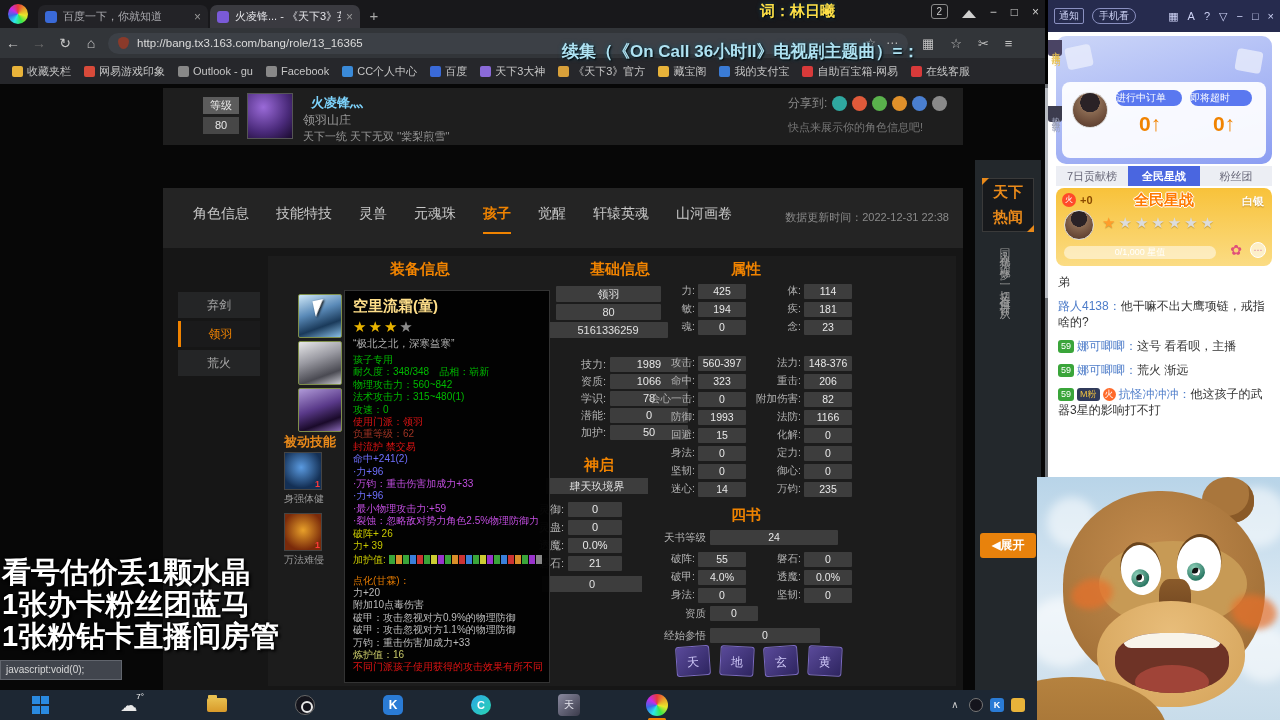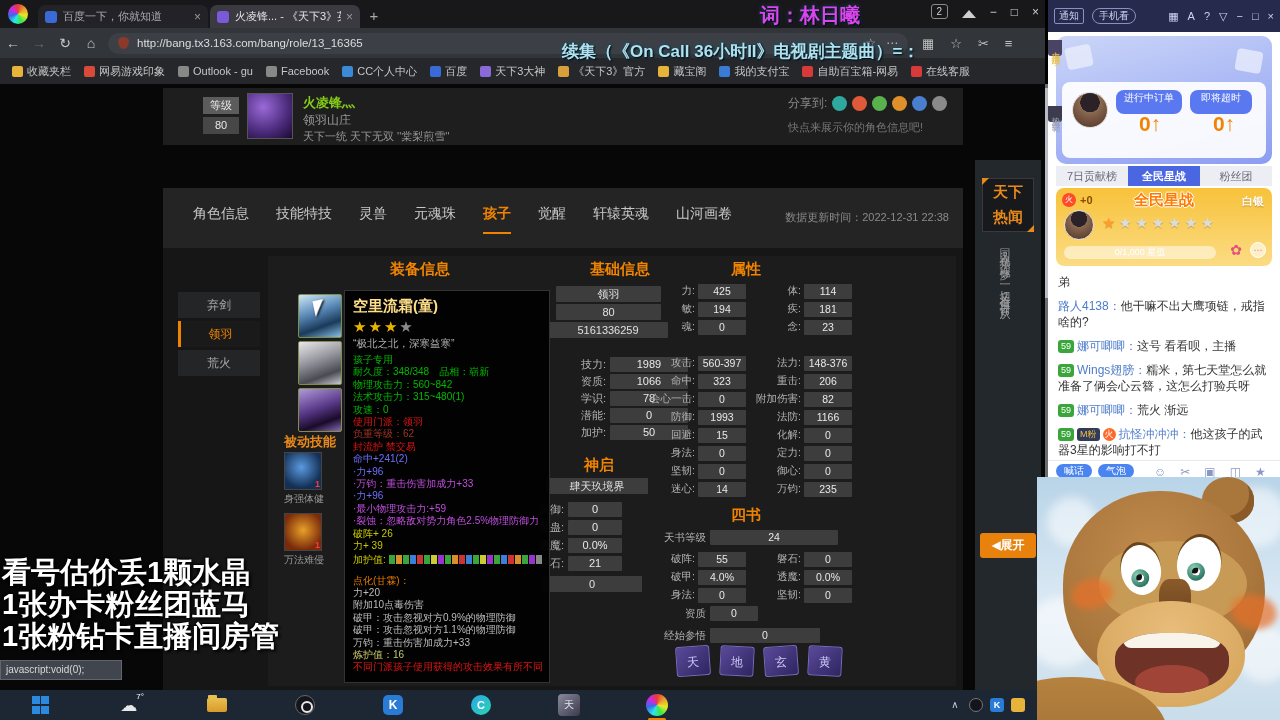--- a/index.html
+++ b/index.html
@@ -34,21 +34,21 @@
 .bm{color:#c6c6c6;font-size:11px;white-space:nowrap;display:flex;align-items:center}
 .bmi{display:inline-block;width:11px;height:11px;border-radius:2px;margin-right:4px}
 #bmmore{position:absolute;right:8px;top:62px;color:#bbb;font-size:12px;z-index:11}
 
 
 #pagebg{position:absolute;left:0;top:84px;width:1045px;height:606px;background:#070707;z-index:1}
 #chead{position:absolute;left:163px;top:88px;width:800px;height:57px;background:#1e1e1e;z-index:2}
 #lvlbox{position:absolute;left:40px;top:9px;width:36px;height:17px;background:#5c5c5c;color:#e8e8e8;font-size:11px;text-align:center;line-height:17px}
 #lvlnum{position:absolute;left:40px;top:29px;width:36px;height:17px;background:#474747;color:#e8e8e8;font-size:11px;text-align:center;line-height:17px}
 #cavatar{position:absolute;left:84px;top:5px;width:46px;height:46px;border:1px solid #555;background:radial-gradient(circle at 35% 30%,#9a6ad8,#4a2a7a 60%,#1a0a2e)}
-#cname{position:absolute;left:140px;top:6px;color:#84cc16;font-size:13px;font-weight:bold}
+#cname{position:absolute;left:148px;top:6px;color:#7dd3fc;font-size:13px;font-weight:bold}
 #cguild{position:absolute;left:140px;top:24px;color:#9a9a9a;font-size:12px}
 #ctitle{position:absolute;left:140px;top:41px;color:#969696;font-size:11px}
 #cshare{position:absolute;left:625px;top:7px;color:#8a8a8a;font-size:12px;display:flex;align-items:center;gap:5px}
 .shic{display:inline-block;width:15px;height:15px;border-radius:50%}
 #chint{position:absolute;left:625px;top:32px;color:#777;font-size:11px}
 #navstrip{position:absolute;left:163px;top:188px;width:800px;height:60px;background:#242424;z-index:2}
 #navtabs{position:absolute;left:30px;top:17px;display:flex;gap:27px;font-size:14px;color:#c8c8c8}
 .ntab{padding-bottom:9px}
 .ntab.on{color:#f08300;font-weight:bold;border-bottom:2px solid #f08300}
 #updtime{position:absolute;right:14px;top:22px;font-size:11px;color:#8a8a8a}
@@ -135,21 +135,21 @@
 #hntitle{position:absolute;left:7px;top:18px;width:52px;height:54px;background:#17191c;border:1px solid #3a3a3a;color:#e8891a;font-size:15px;font-weight:bold;text-align:center;line-height:25px}
 #hntitle::before{content:"";position:absolute;left:-1px;top:-1px;border-top:7px solid #e8891a;border-right:7px solid transparent}
 #hntitle::after{content:"";position:absolute;right:-1px;bottom:-1px;border-bottom:7px solid #e8891a;border-left:7px solid transparent}
 #hnbody{position:absolute;left:22px;top:80px;height:330px;writing-mode:vertical-rl;color:#9a9a9a;font-size:11px;letter-spacing:3px}
 #expand{position:absolute;left:980px;top:533px;width:56px;height:25px;background:#e8820c;border-radius:3px;color:#fff;font-size:12px;font-weight:bold;text-align:center;line-height:25px;z-index:7}
 #scroll{position:absolute;left:1045px;top:84px;width:8px;height:606px;background:#6a6e73;z-index:5}
 #scrollthumb{position:absolute;left:0;top:4px;width:8px;height:210px;background:#b8bcc2}
 
 
 #statustip{position:absolute;left:0;top:660px;width:122px;height:20px;background:#41454d;border:1px solid #61656d;color:#d8d8d8;font-size:10px;line-height:18px;padding-left:5px;z-index:9}
-#cap1{position:absolute;left:760px;top:2px;color:#d946ef;font-size:20px;font-weight:bold;z-index:30;text-shadow:1px 1px 2px #000,0 0 4px #14526a}
+#cap1{position:absolute;left:760px;top:2px;color:#fde047;font-size:15px;font-weight:bold;z-index:30;text-shadow:1px 1px 2px #000,0 0 4px #14526a}
 #cap2{position:absolute;left:562px;top:40px;color:#aee2f2;font-size:17px;font-weight:bold;z-index:30;text-shadow:1px 1px 2px #000,0 0 4px #14526a;white-space:nowrap}
 #overlaytext{position:absolute;left:2px;top:556px;z-index:30;color:#fff;font-size:29px;font-weight:bold;line-height:32px;text-shadow:2px 2px 3px #000,-1px -1px 2px #000;white-space:nowrap}
 
 
 #ccpanel{position:absolute;left:1048px;top:0;width:232px;height:690px;background:#fff;z-index:15}
 #cctitle{position:absolute;left:0;top:0;width:232px;height:32px;background:#262b4e;display:flex;align-items:center;gap:8px;padding:0 6px;color:#cdd2f5}
 #ccnotice{height:16px;border:1px solid #8a90c0;border-radius:2px;font-size:10px;line-height:14px;padding:0 4px}
 #ccphone{height:16px;border:1px solid #8a90c0;border-radius:8px;font-size:10px;line-height:14px;padding:0 6px}
 #ccctrl{display:flex;gap:9px;font-size:11px;margin-left:auto}
 .cctl{cursor:default}
@@ -157,21 +157,21 @@
 .cs0{top:40px;background:#4a4464;color:#e8c050}
 .cs1{top:106px;background:#3c3c4e;color:#9aa0b8}
 #ccbanner{position:absolute;left:8px;top:36px;width:216px;height:128px;border-radius:10px;background:linear-gradient(165deg,#ccd6f8,#8b9df2)}
 #ccbanner .gift{position:absolute;width:26px;height:22px;background:#e8ecfb;border-radius:4px;opacity:.8}
 #gift1{left:10px;top:10px;transform:rotate(-12deg)}
 #gift2{right:10px;top:14px;transform:rotate(10deg)}
 #ccbtitle{position:absolute;left:0;top:8px;width:216px;text-align:center;font-size:20px;font-weight:bold;font-style:italic;color:#3d55d4;text-shadow:0 1px 0 #fff,0 0 6px #fff;letter-spacing:2px}
 #cccard{position:absolute;left:6px;top:46px;width:204px;height:76px;background:rgba(255,255,255,.92);border-radius:8px}
 .pavatar{border-radius:50%;background:radial-gradient(circle at 50% 28%,#2a2226 32%,#8a6a52 33%,#6a4a38 70%,#4a342a);border:1px solid #ddd}
 #ccav{position:absolute;left:10px;top:10px;width:36px;height:36px}
-.ccbadge{position:absolute;height:24px;background:#5a78f0;border-radius:8px;color:#fff;font-size:10px;line-height:16px;text-align:center}
+.ccbadge{position:absolute;height:16px;background:#5a78f0;border-radius:8px;color:#fff;font-size:10px;line-height:16px;text-align:left}
 #ccb1{left:54px;top:8px;width:66px}
 #ccb2{left:128px;top:8px;width:62px}
 .ccval{position:absolute;top:30px;width:60px;text-align:center;color:#f08300;font-size:21px;font-weight:bold}
 #ccv1{left:58px}#ccv2{left:132px}
 #cctabs{position:absolute;left:8px;top:166px;width:216px;height:20px;display:flex}
 .cctab{flex:1;background:#eceef4;color:#667;font-size:11px;text-align:center;line-height:20px}
 .cctab.on{background:#4a66e0;color:#fff;font-weight:bold}
 #ccgold{position:absolute;left:8px;top:188px;width:216px;height:78px;border-radius:8px;background:linear-gradient(180deg,#f8c23a,#fbdc84)}
 #flame{position:absolute;left:6px;top:5px;width:14px;height:14px;border-radius:50%;background:#ff4a2a;color:#fff;font-size:8px;text-align:center;line-height:14px}
 #flameval{position:absolute;left:24px;top:6px;font-size:11px;font-weight:bold;color:#8a4a00}
@@ -626,31 +626,23 @@
     <div id="goldav" class="pavatar"></div>
     <div id="ccstars"><span class="star lit">★</span><span class="star">★</span><span class="star">★</span><span class="star">★</span><span class="star">★</span><span class="star">★</span><span class="star">★</span></div>
     <div id="goldprog">0/1,000 星值</div>
     <span id="goldflower">✿</span>
     <span id="golddots">⋯</span>
   </div>
   <div id="chat">
       <div class="msg"><span class="mtext">弟</span></div>
       <div class="msg"><span class="mname">路人4138：</span><span class="mtext">他干嘛不出大鹰项链，戒指啥的?</span></div>
       <div class="msg"><span class="bdg lv">59</span><span class="mname">娜可唧唧：</span><span class="mtext">这号 看看呗，主播</span></div>
-      <div class="msg"><span class="bdg lv">59</span><span class="mname">Wings翅膀：</span><span class="mtext">糯米，第七天堂怎么就准备了俩会心云簪，这怎么打验兵呀</span></div>
       <div class="msg"><span class="bdg lv">59</span><span class="mname">娜可唧唧：</span><span class="mtext">荒火 渐远</span></div>
       <div class="msg"><span class="bdg lv">59</span><span class="bdg mm">M粉</span><span class="bdg fl">火</span><span class="mname">抗怪冲冲冲：</span><span class="mtext">他这孩子的武器3星的影响打不打</span></div>
     </div>
-  <div id="chattools">
-    <span id="ccpills" style="display:flex;gap:6px">
-        <span class="cpill">喊话</span>
-        <span class="cpill">气泡</span>
-      </span>
-    <span id="cctoolicons"><span class="ctool">☺</span><span class="ctool">✂</span><span class="ctool">▣</span><span class="ctool">◫</span><span class="ctool">★</span></span>
-  </div>
 </div>
 
 <div id="taskbar">
   <div id="tbicons">
       <span class="ti">
         <span class="win">
           <i></i>
           <i></i>
           <i></i>
           <i></i>

